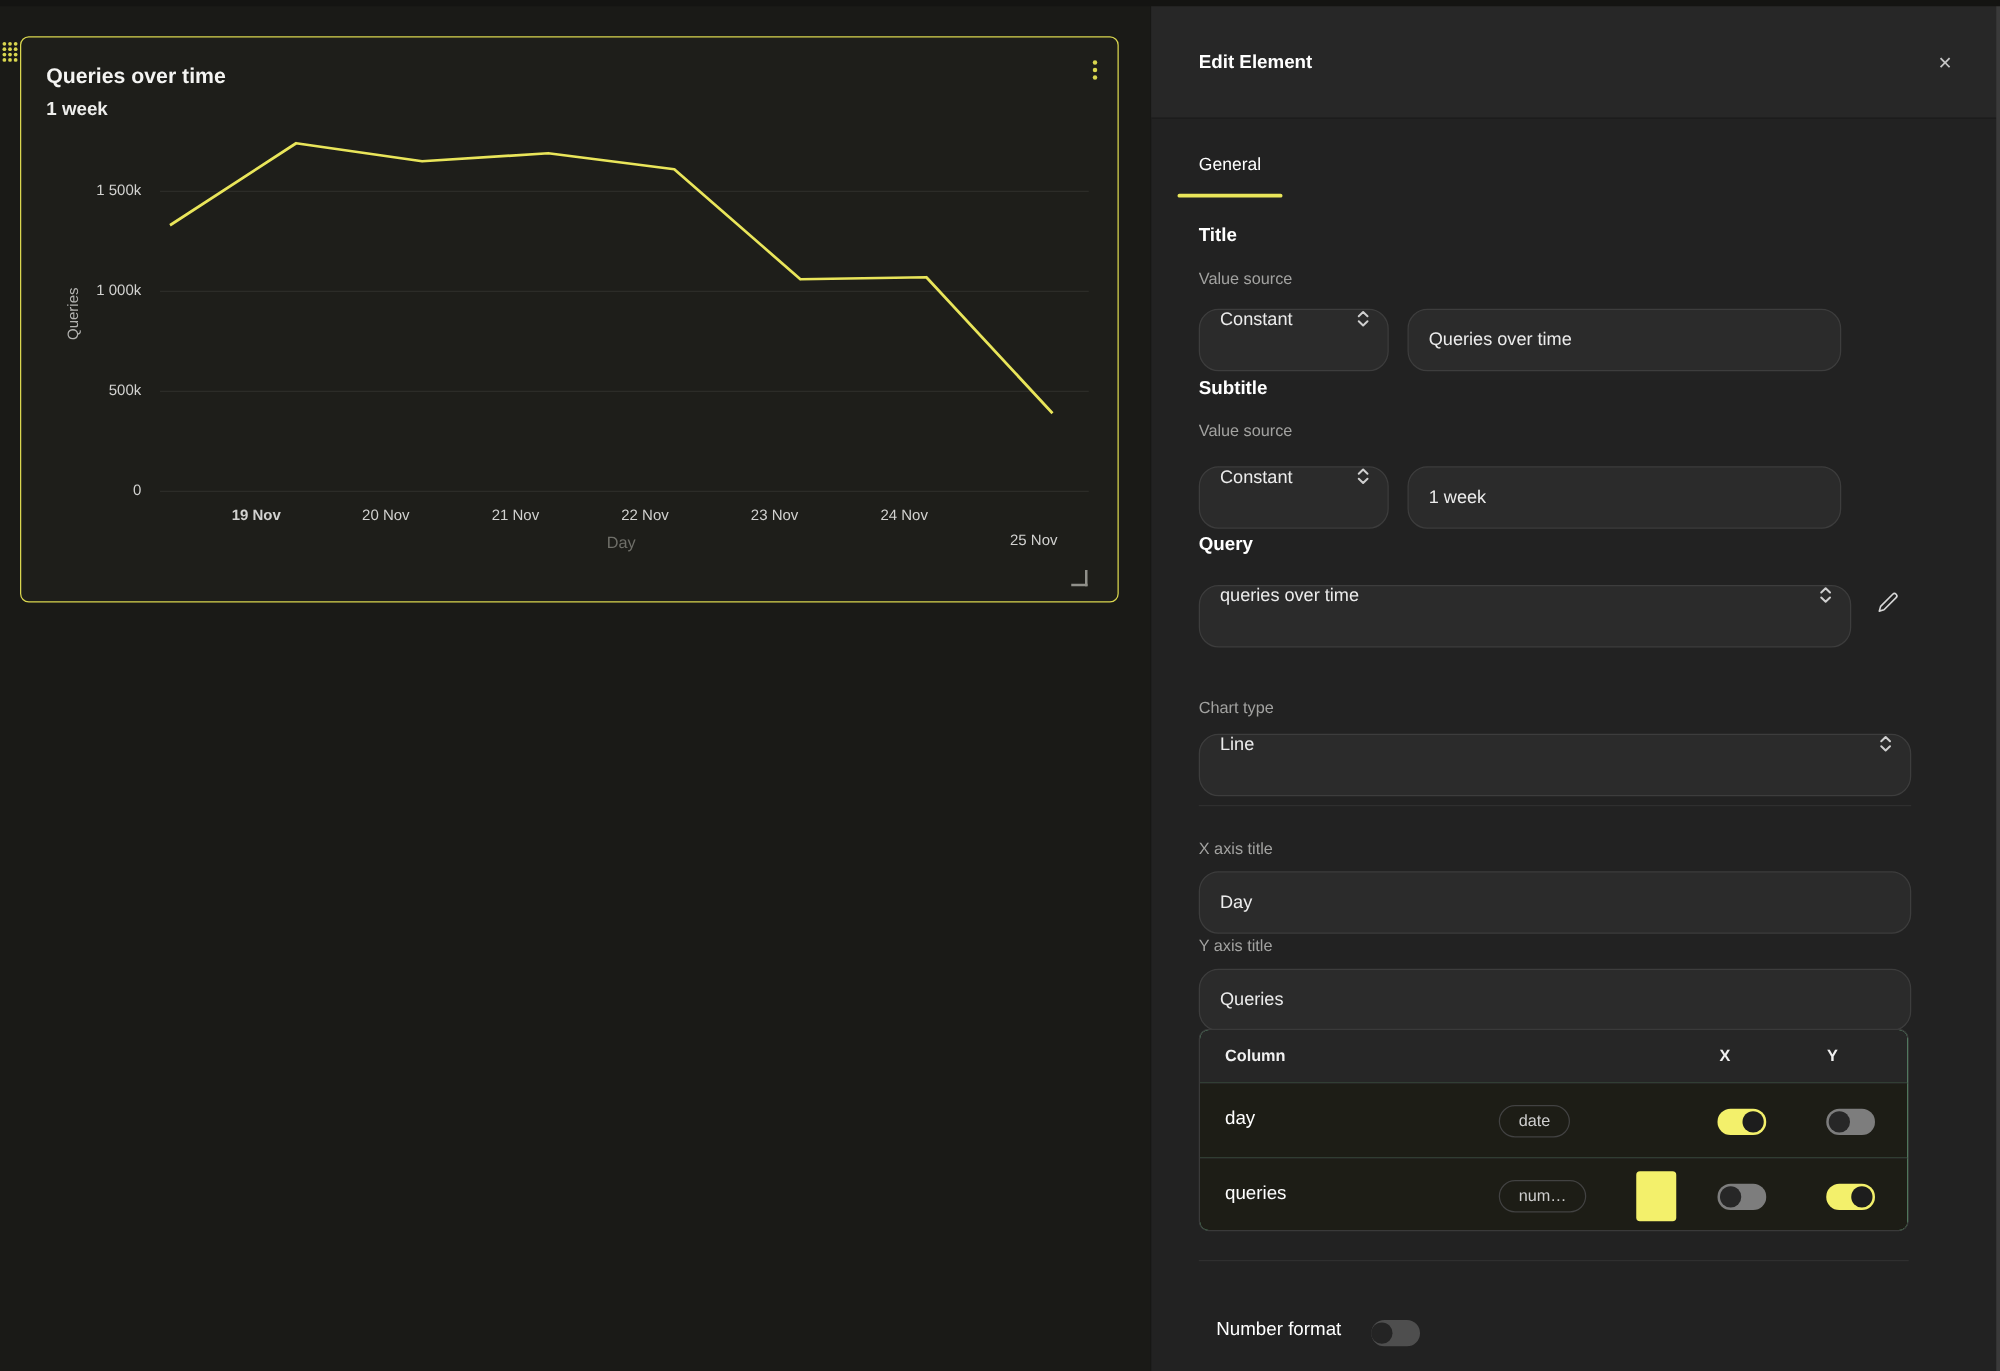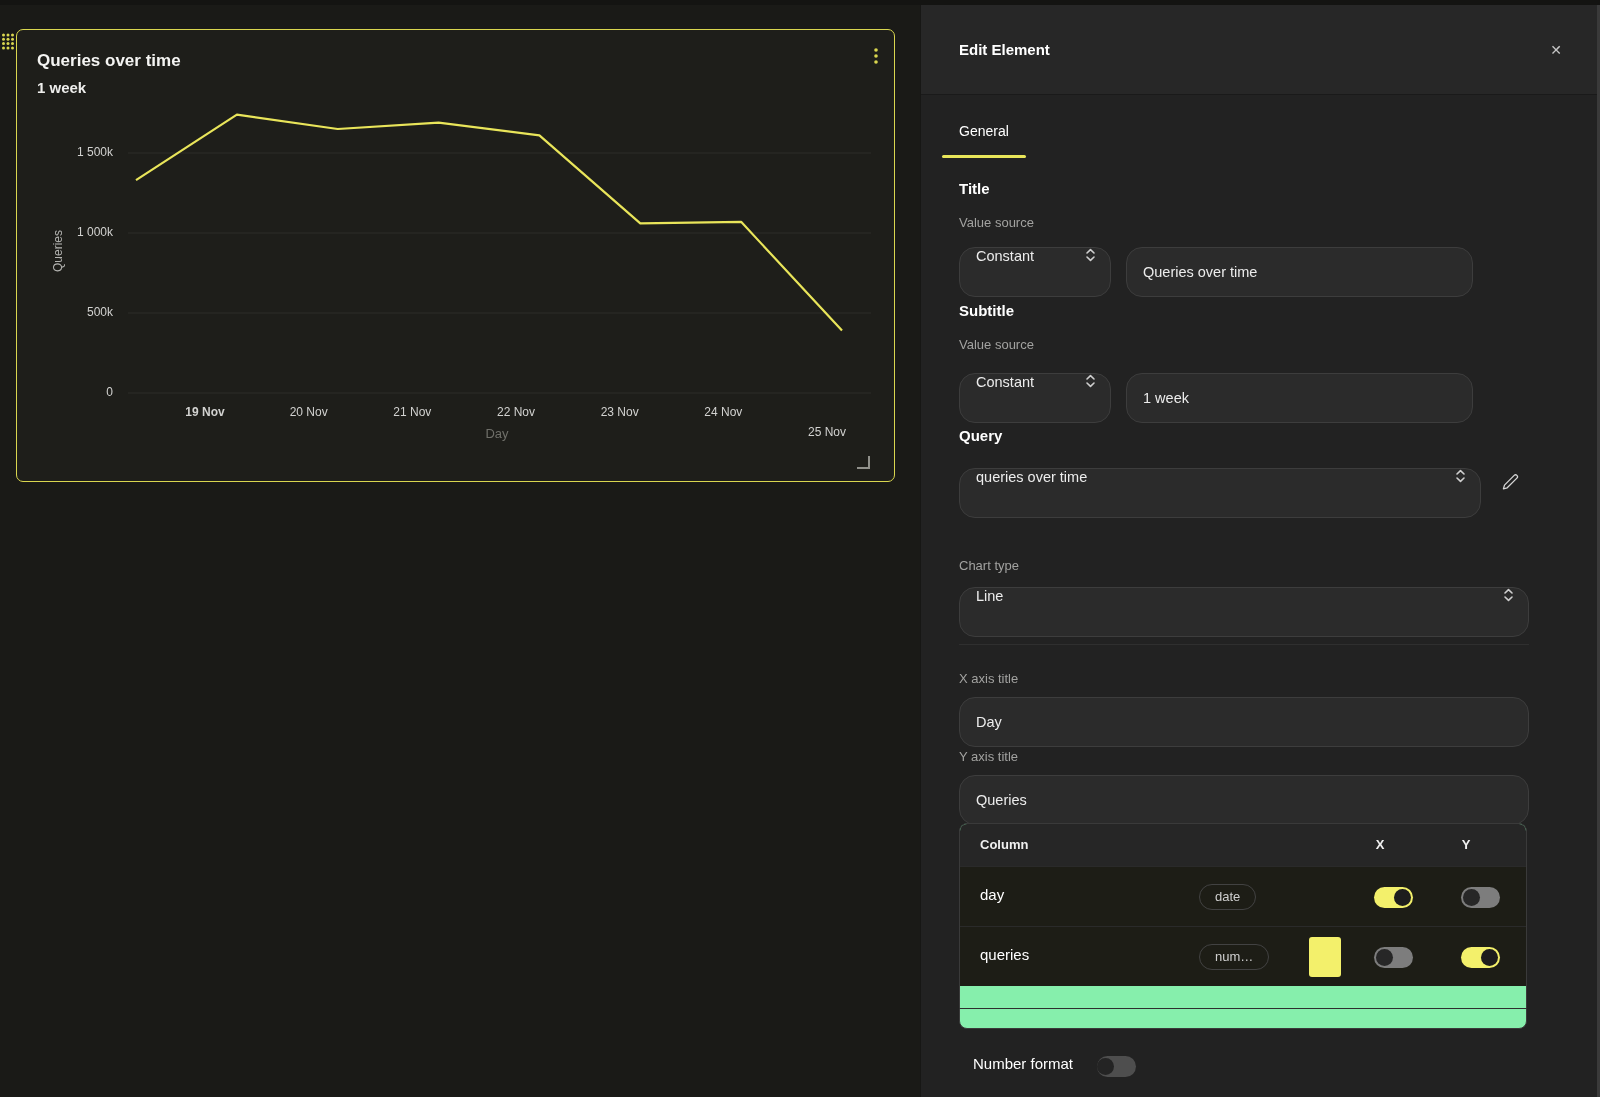--- a/index.html
+++ b/index.html
@@ -34,21 +34,21 @@
   .sec-h{position:absolute;left:38px;font-size:15px;font-weight:bold;color:#fff;}
   .sub-l{position:absolute;left:38px;font-size:13px;color:#a2a2a0;}
   .field{position:absolute;height:50px;background:#2b2b2b;border:1px solid #3d3d3d;border-radius:16px;
          color:#ececec;font-size:14.5px;display:flex;align-items:flex-start;padding:0 14px 0 16px;}
   input.field{padding:0 14px 0 16px;outline:none;}
   .selectbox{cursor:pointer;justify-content:space-between;}
   .selectbox .sel-text{flex:1;}
   .divider{position:absolute;left:38px;width:570px;height:1px;background:#2f2f2f;}
   .pencil-btn{position:absolute;left:578px;top:471px;width:22px;height:22px;cursor:pointer;display:flex;align-items:center;justify-content:center;}
   
-  #coltable{position:absolute;left:38px;top:823px;width:568px;height:206px;border:1px solid #3a3a3a;
+  #coltable{position:absolute;left:38px;top:823px;width:568px;height:162px;border:1px solid #3a3a3a;
             border-radius:8px;background:#86efac;overflow:hidden;}
   .tbl-header{position:relative;height:42px;background:#262626;}
   .tbl-header .hc{position:absolute;top:13px;font-size:13px;font-weight:600;color:#f0f0f0;}
   .tbl-row{position:relative;height:60px;background:#1d1d16;border-top:1px solid #2a2a2a;}
   .row-name{position:absolute;left:20px;top:19px;font-size:15px;color:#fff;}
   .badge{position:absolute;left:239px;top:17px;height:26px;line-height:24px;padding:0 15px;
          border:1px solid #424242;border-radius:13px;font-size:13px;color:#cfcfcf;}
   .swatch{position:absolute;left:349px;top:10px;width:32px;height:40px;border-radius:3px;cursor:pointer;}
   .tg{position:absolute;width:39px;height:21px;border-radius:11px;cursor:pointer;}
   .tg .knob{position:absolute;top:2px;width:17px;height:17px;border-radius:50%;background:#1d1d1d;}

